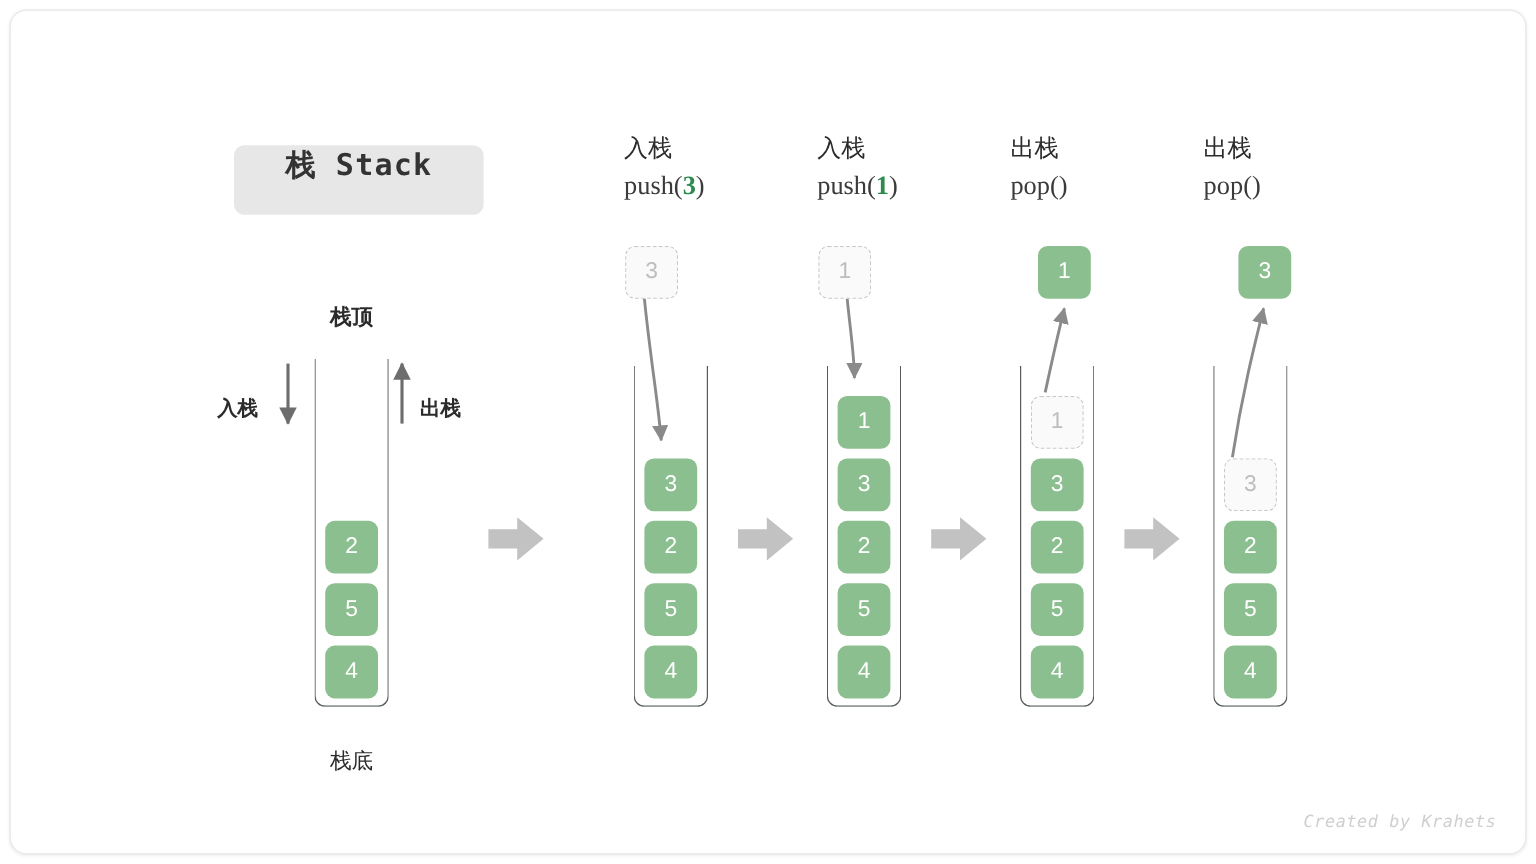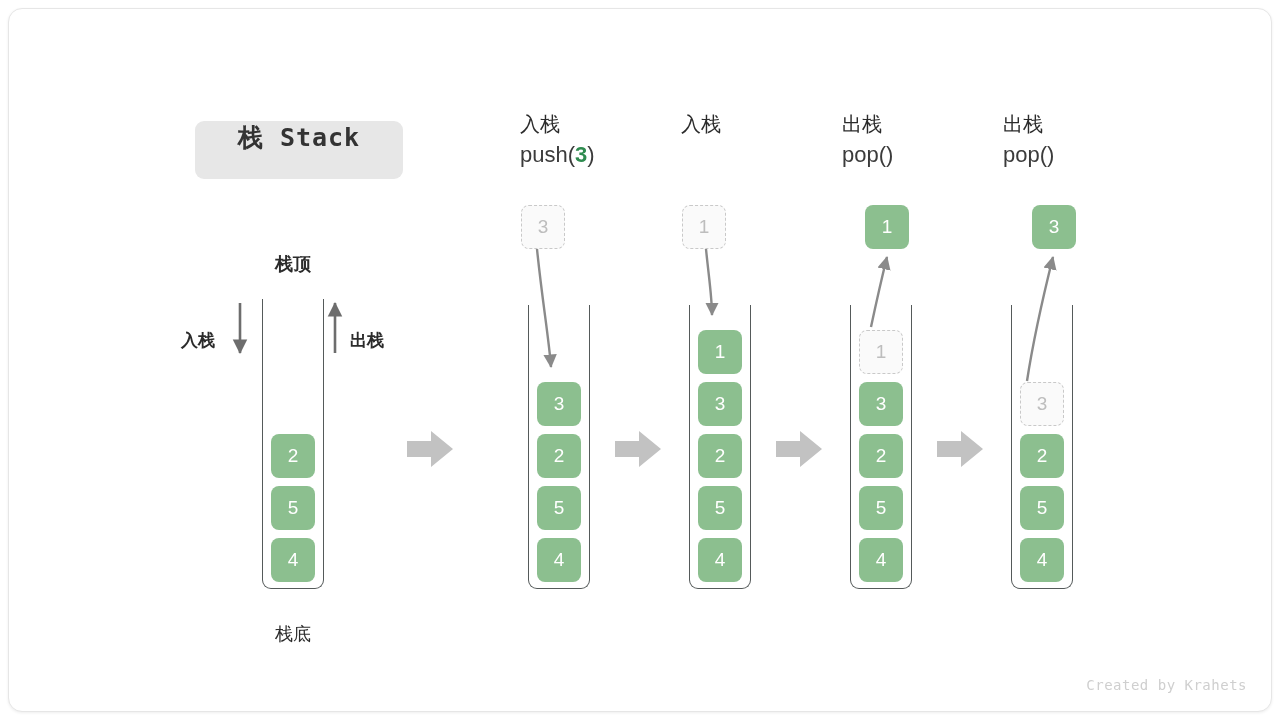--- a/index.html
+++ b/index.html
@@ -37,30 +37,30 @@
   .cell{position:absolute;width:44px;height:44px;border-radius:8px;
         display:flex;align-items:center;justify-content:center;
         font-size:19px;box-sizing:border-box;}
   .cell.solid{background:#8cbf8f;color:#ffffff;}
   .cell.ghost{background:#fafafa;color:#bdbdbd;
               border:1.6px dashed #c9c9c9;}
 
   
   .colhead{position:absolute;width:150px;}
   .colhead .l1{font-size:20px;color:#2b2b2b;line-height:30px;}
-  .colhead .l2{font-family:Liberation Sans, sans-serif;
+  .colhead .l2{font-family:Liberation Serif, serif;
                font-size:22px;color:#3b3b3b;line-height:32px;white-space:pre;}
   .colhead .l2 .num{color:#2e8b4f;font-weight:bold;}
 
   svg.layer{position:absolute;left:0;top:0;width:1264px;height:704px;
             pointer-events:none;}
 
   .credit{position:absolute;right:24px;bottom:18px;
           font-family:"DejaVu Sans Mono","Liberation Mono",monospace;
-          font-size:14px;color:#cfcfcf;letter-spacing:.5px;}
+          font-size:14px;color:#cfcfcf;letter-spacing:.5px;font-style:italic;}
 </style>
 </head>
 <body>
 
 <div class="card">
 
   <div class="title-badge">
     <span class="t">栈 Stack</span>
   </div>
 
@@ -68,20 +68,21 @@
   <div class="s1-bot-label">栈底</div>
   <div class="s1-push-label">入栈</div>
   <div class="s1-pop-label">出栈</div>
 
   <div class="colhead" style="left:511px;top:100px;">
     <div class="l1">入栈</div>
     <div class="l2"><span>push(</span><span class="num">3</span><span>)</span></div>
   </div>
   <div class="colhead" style="left:672px;top:100px;">
     <div class="l1">入栈</div>
+    <div class="l2"><span>push(</span><span class="num">1</span><span>)</span></div>
   </div>
   <div class="colhead" style="left:833px;top:100px;">
     <div class="l1">出栈</div>
     <div class="l2"><span>pop(</span><span class="num"></span><span>)</span></div>
   </div>
   <div class="colhead" style="left:994px;top:100px;">
     <div class="l1">出栈</div>
     <div class="l2"><span>pop(</span><span class="num"></span><span>)</span></div>
   </div>
 

